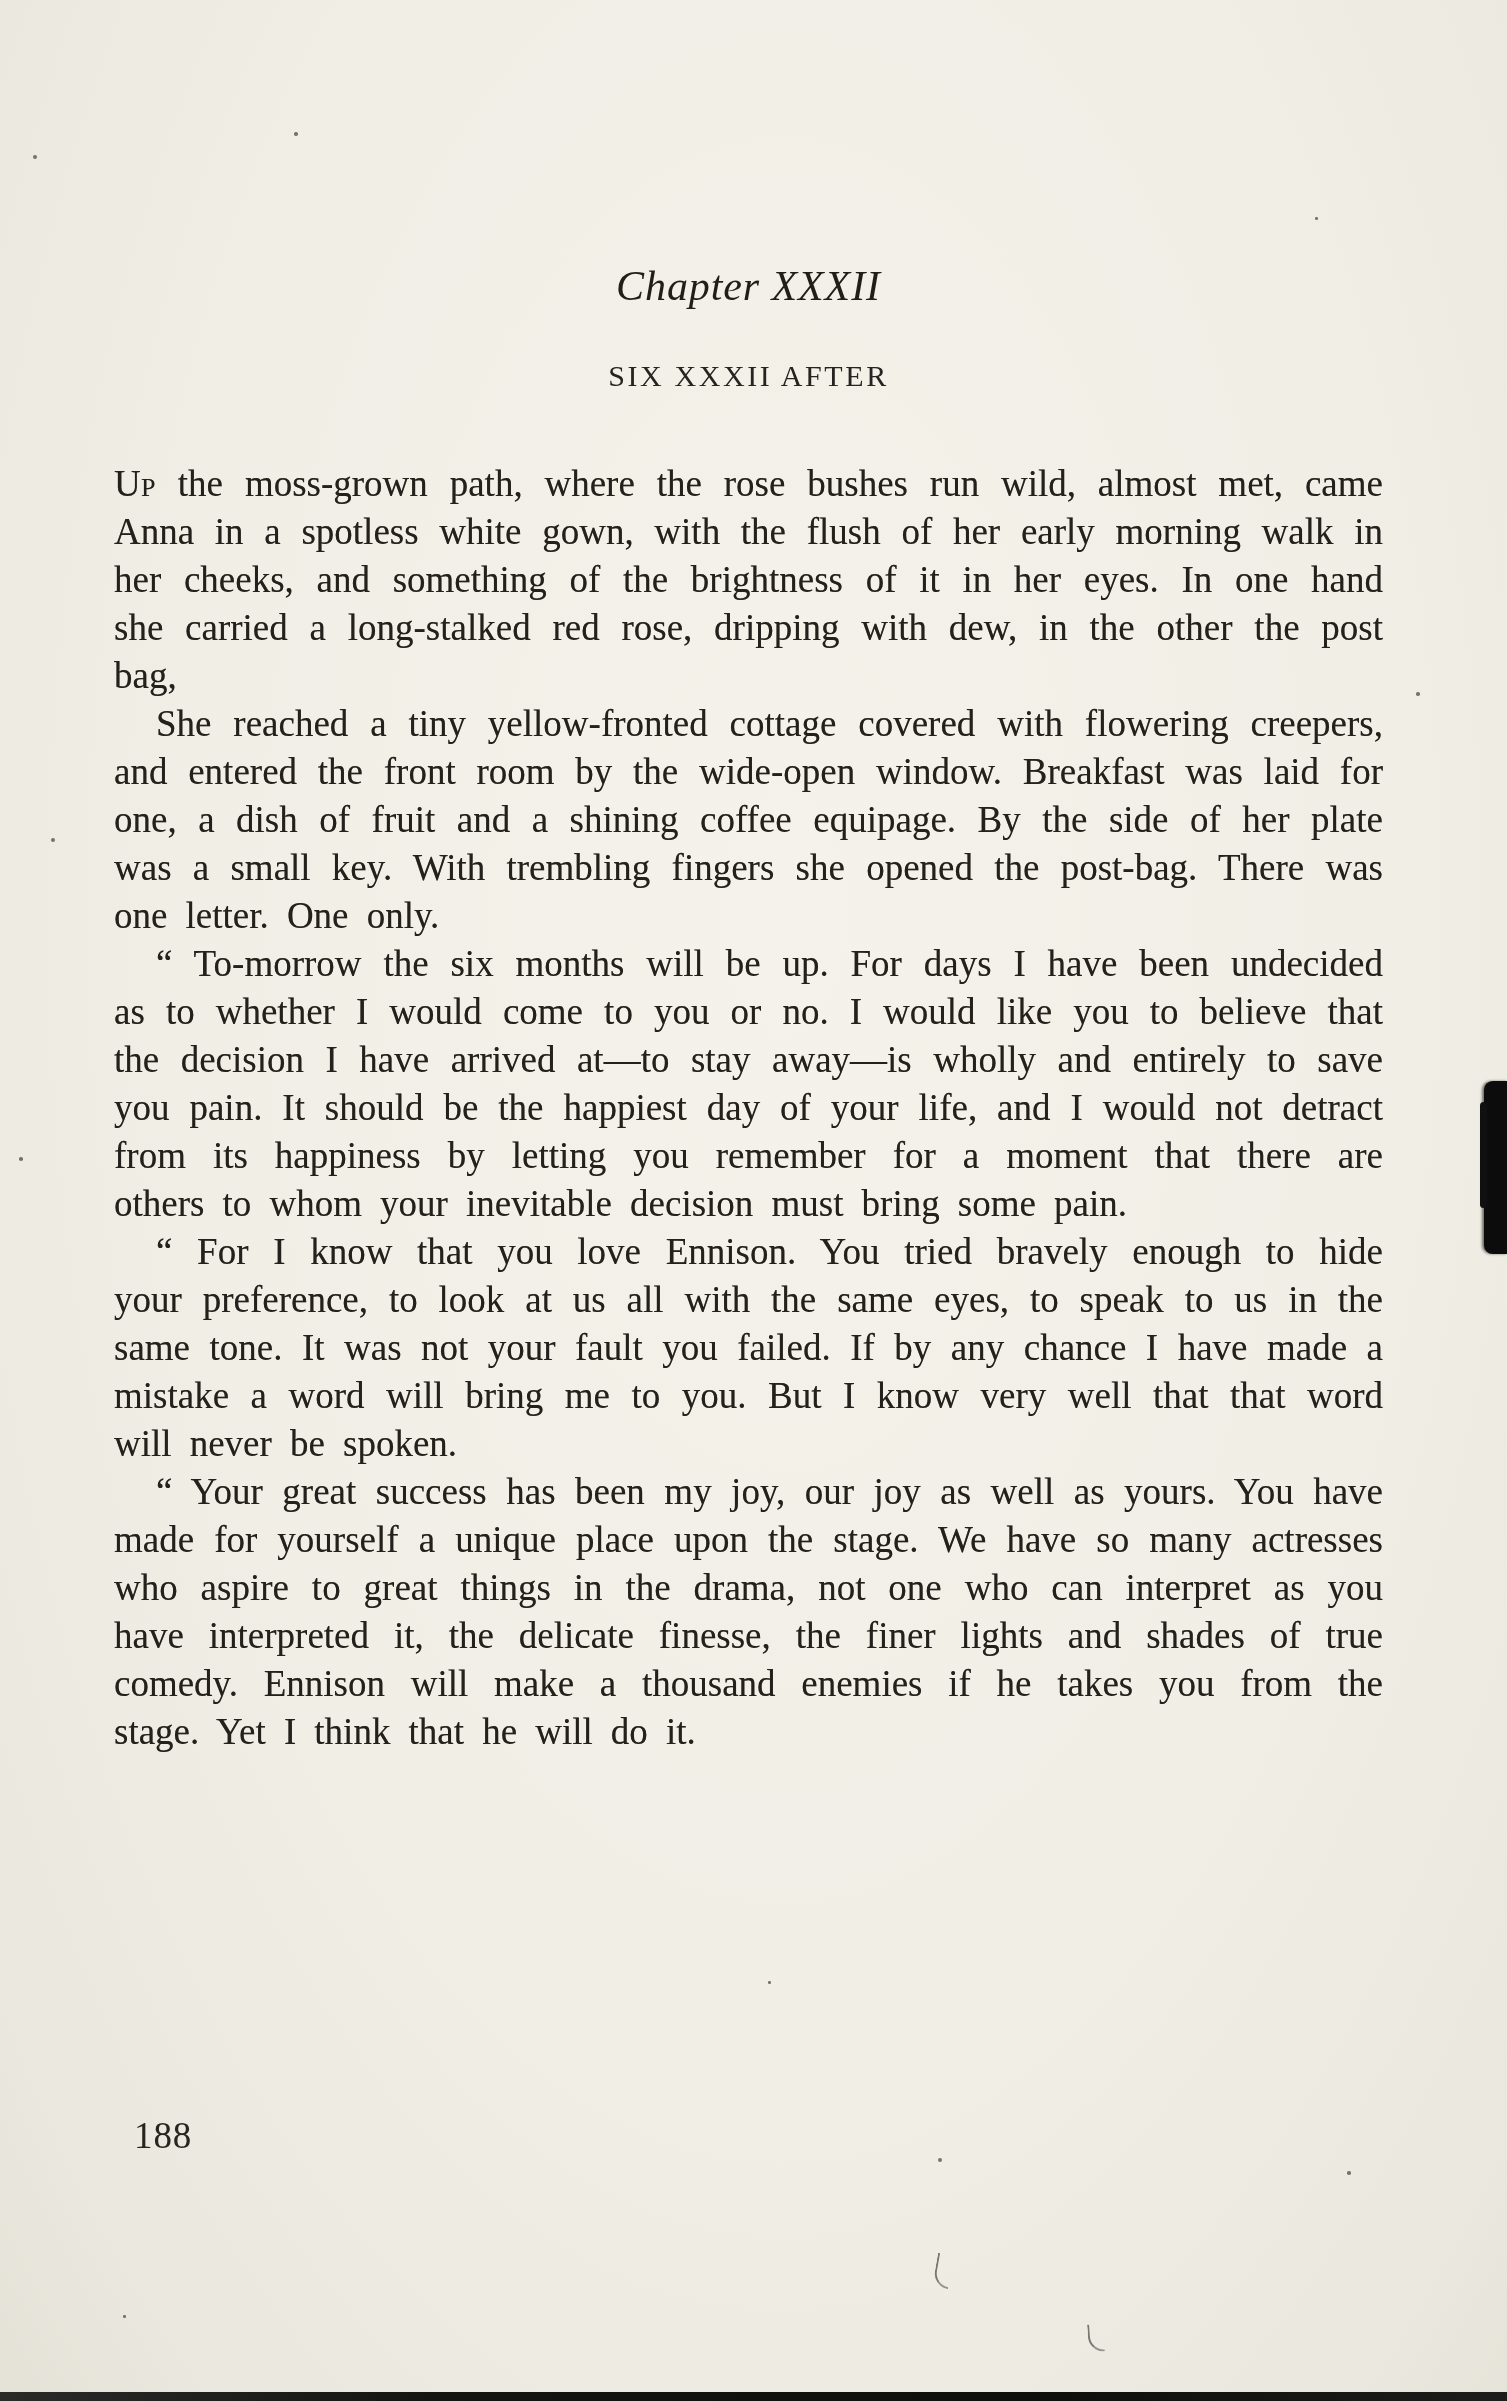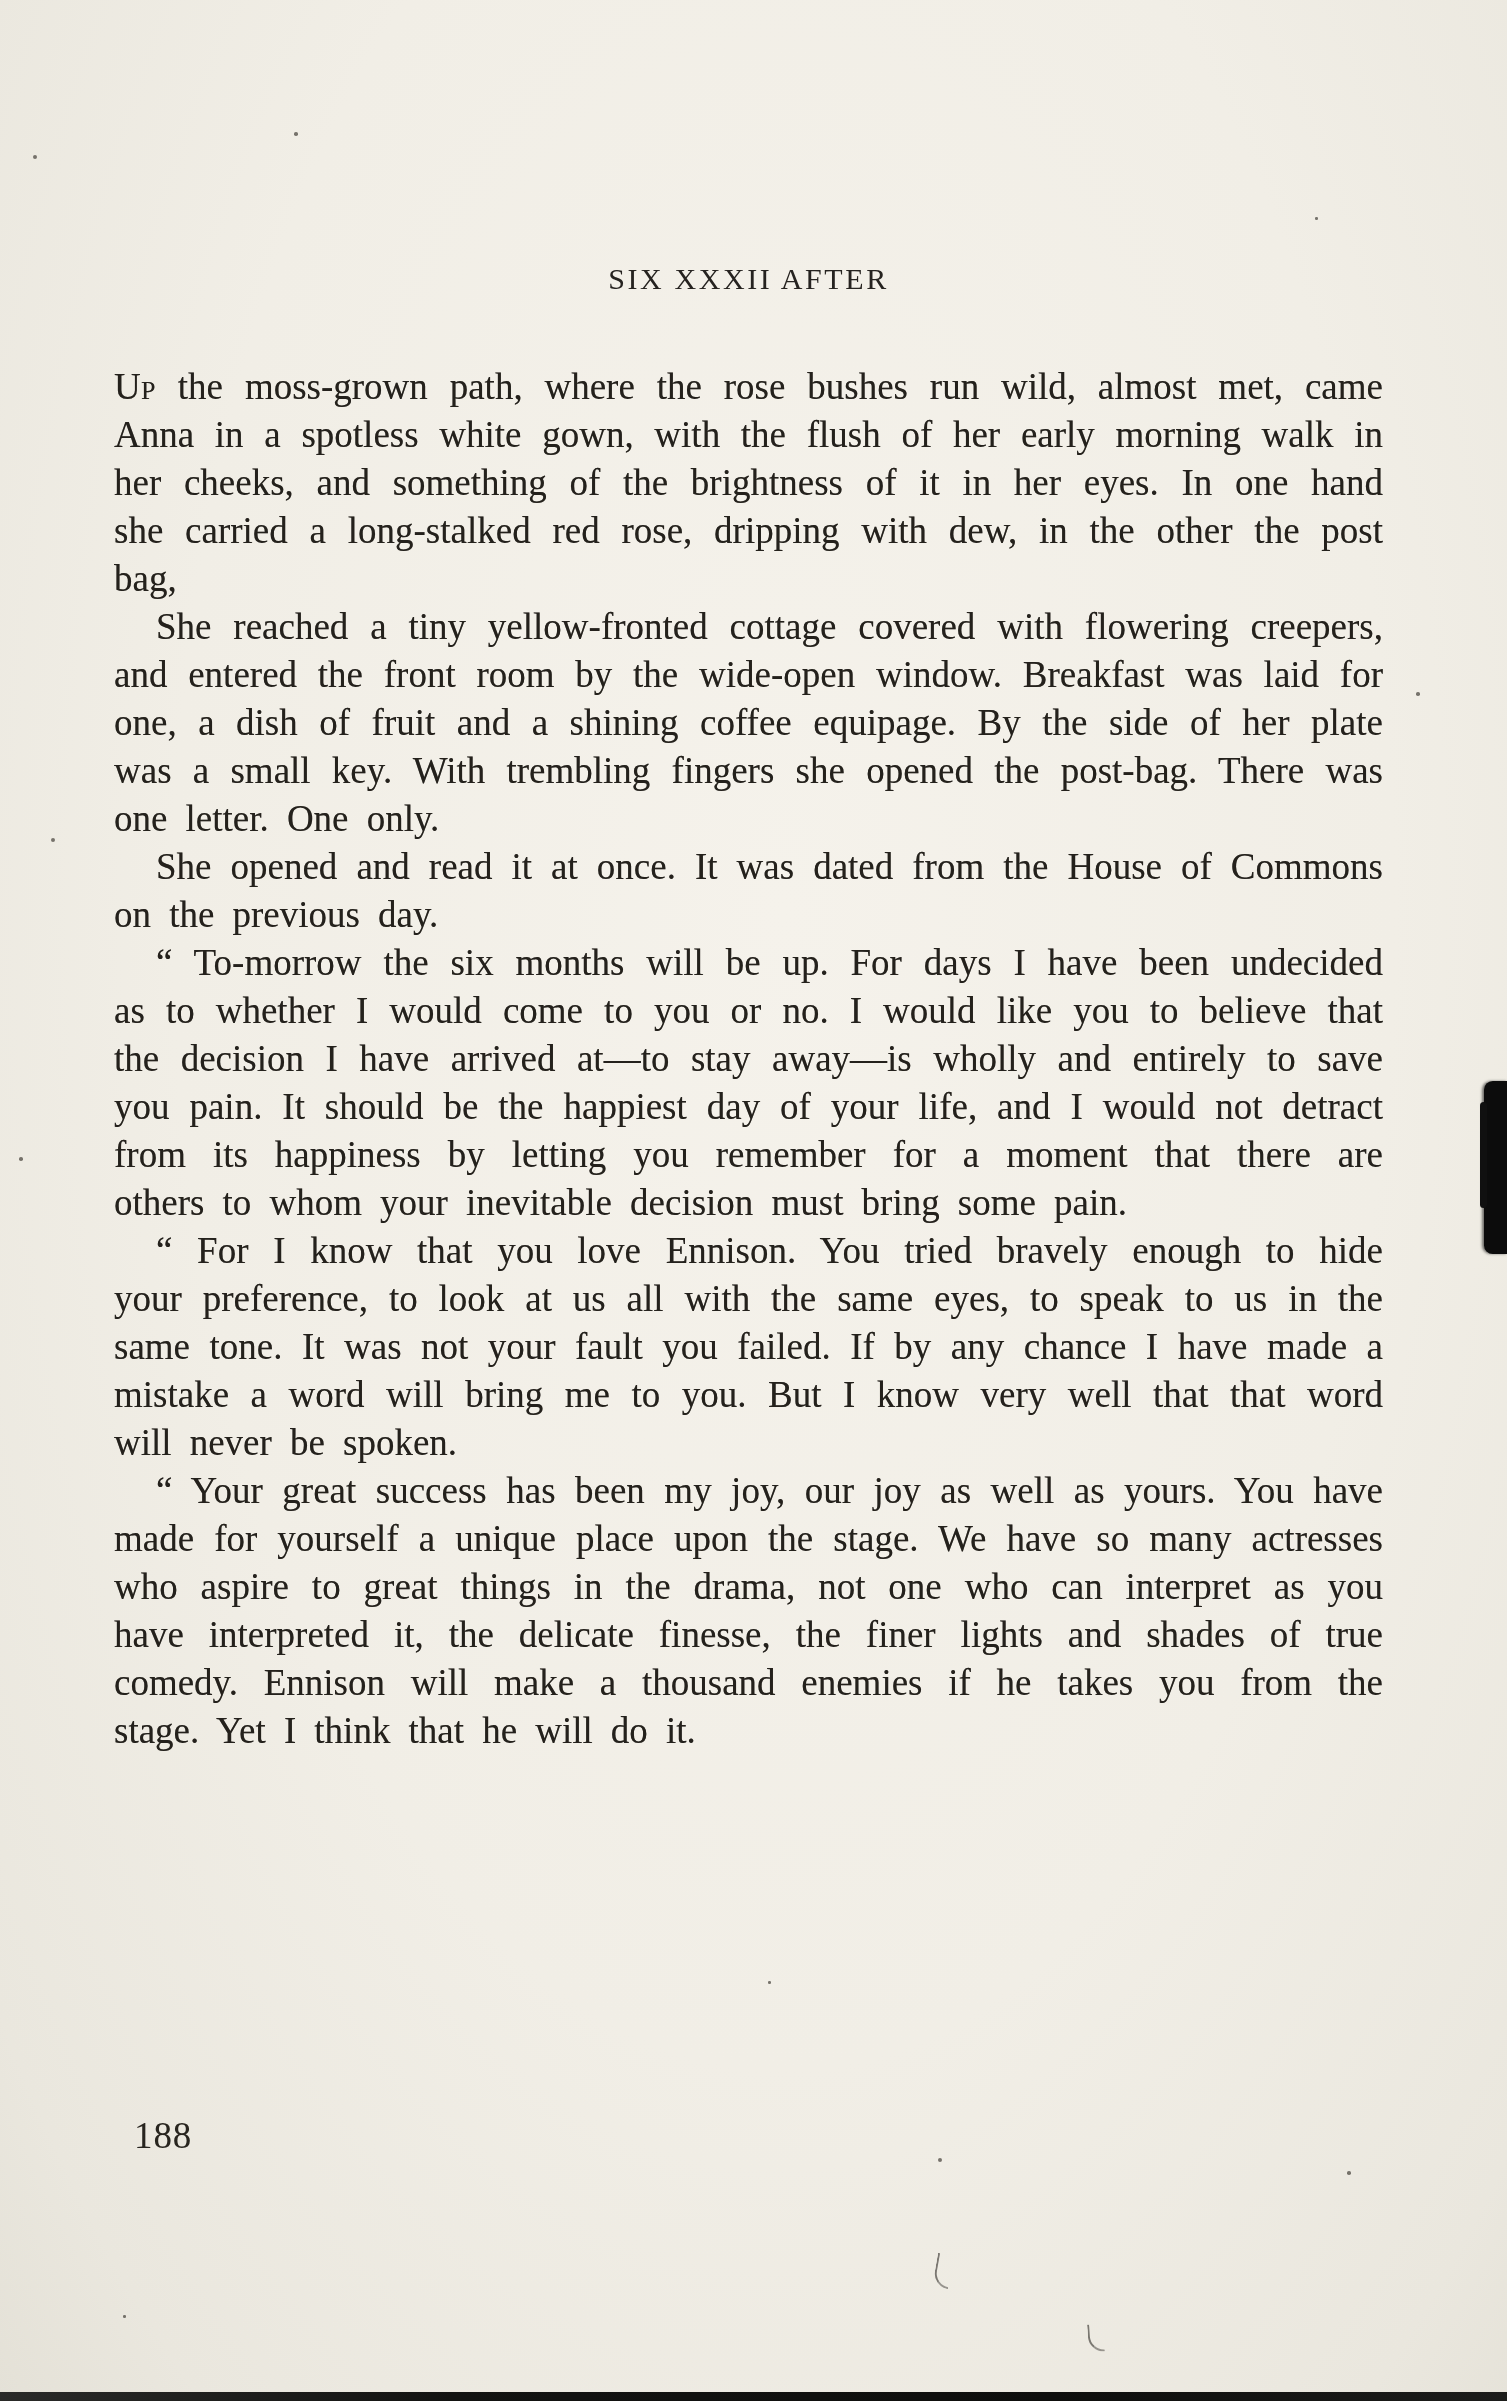--- a/index.html
+++ b/index.html
@@ -107,28 +107,28 @@
     transform: rotate(10deg);
   }
 </style>
 </head>
 <body>
 
 <div class="page">
 
   <div class="text-block">
 
+    <h1 class="chapter-title">Chapter XXXII</h1>
 
     <h2 class="section-heading">SIX XXXII AFTER</h2>
 
     <p class="body-par"><span class="lead">Up</span> <span>the moss-grown path, where the rose bushes run wild, almost met, came Anna in a spotless white gown, with the flush of her early morning walk in her cheeks, and something of the brightness of it in her eyes. In one hand she carried a long-stalked red rose, dripping with dew, in the other the post bag,</span></p>
 
     <p class="body-par indent">She reached a tiny yellow-fronted cottage covered with flowering creepers, and entered the front room by the wide-open window. Breakfast was laid for one, a dish of fruit and a shining coffee equipage. By the side of her plate was a small key. With trembling fingers she opened the post-bag. There was one letter. One only.</p>
 
-    <p class="body-par indent">She opened and read it at once. It was dated from the House of Commons on the previous day.</p>
 
 
     <p class="body-par indent">“ To-morrow the six months will be up. For days I have been undecided as to whether I would come to you or no. I would like you to believe that the decision I have arrived at—to stay away—is wholly and entirely to save you pain. It should be the happiest day of your life, and I would not detract from its happiness by letting you remember for a moment that there are others to whom your inevitable decision must bring some pain.</p>
 
     <p class="body-par indent">“ For I know that you love Ennison. You tried bravely enough to hide your preference, to look at us all with the same eyes, to speak to us in the same tone. It was not your fault you failed. If by any chance I have made a mistake a word will bring me to you. But I know very well that that word will never be spoken.</p>
 
     <p class="body-par indent">“ Your great success has been my joy, our joy as well as yours. You have made for yourself a unique place upon the stage. We have so many actresses who aspire to great things in the drama, not one who can interpret as you have interpreted it, the delicate finesse, the finer lights and shades of true comedy. Ennison will make a thousand enemies if he takes you from the stage. Yet I think that he will do it.</p>
 
   </div>
 

